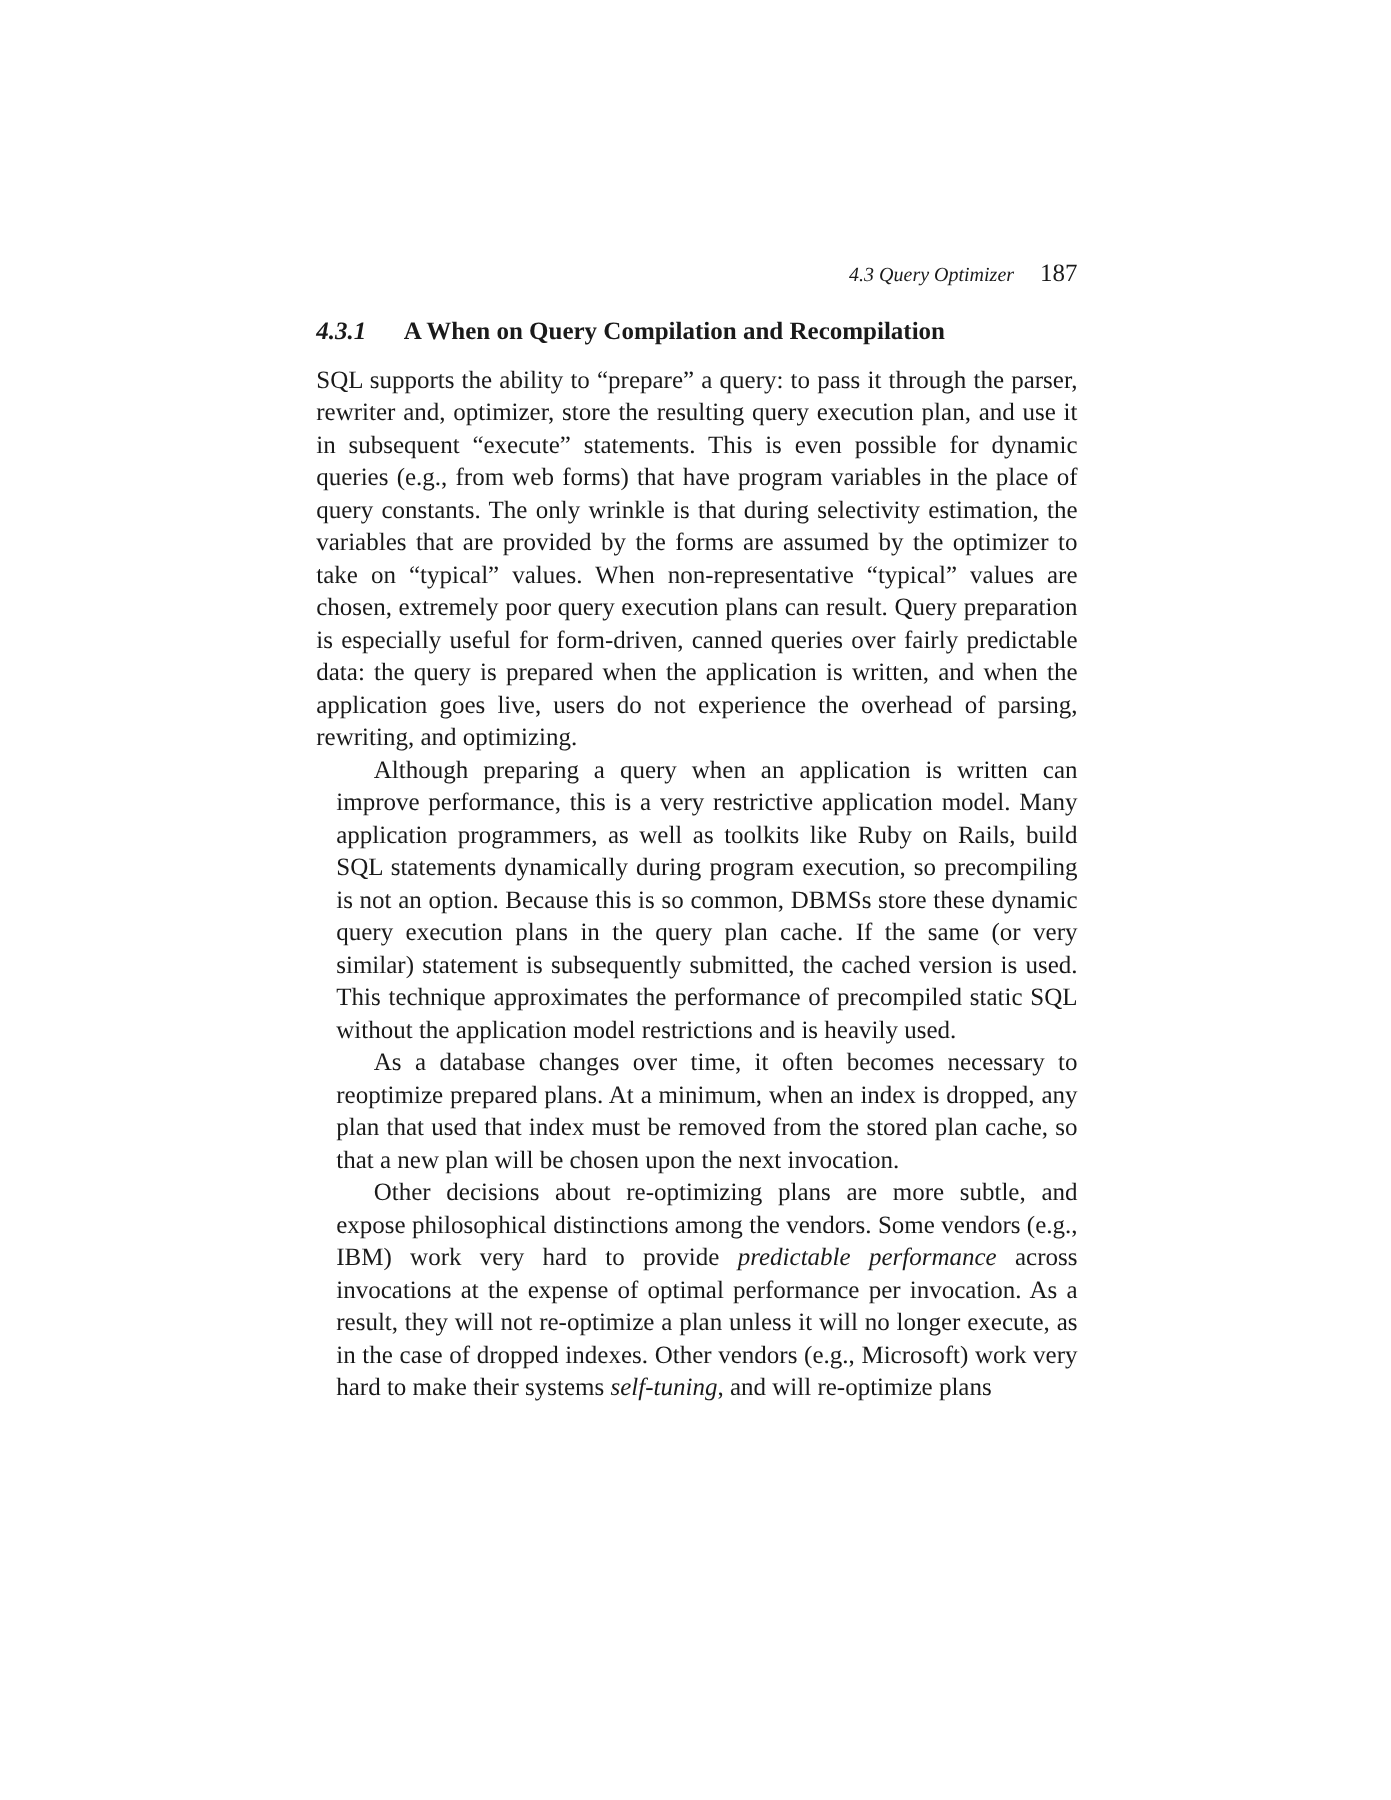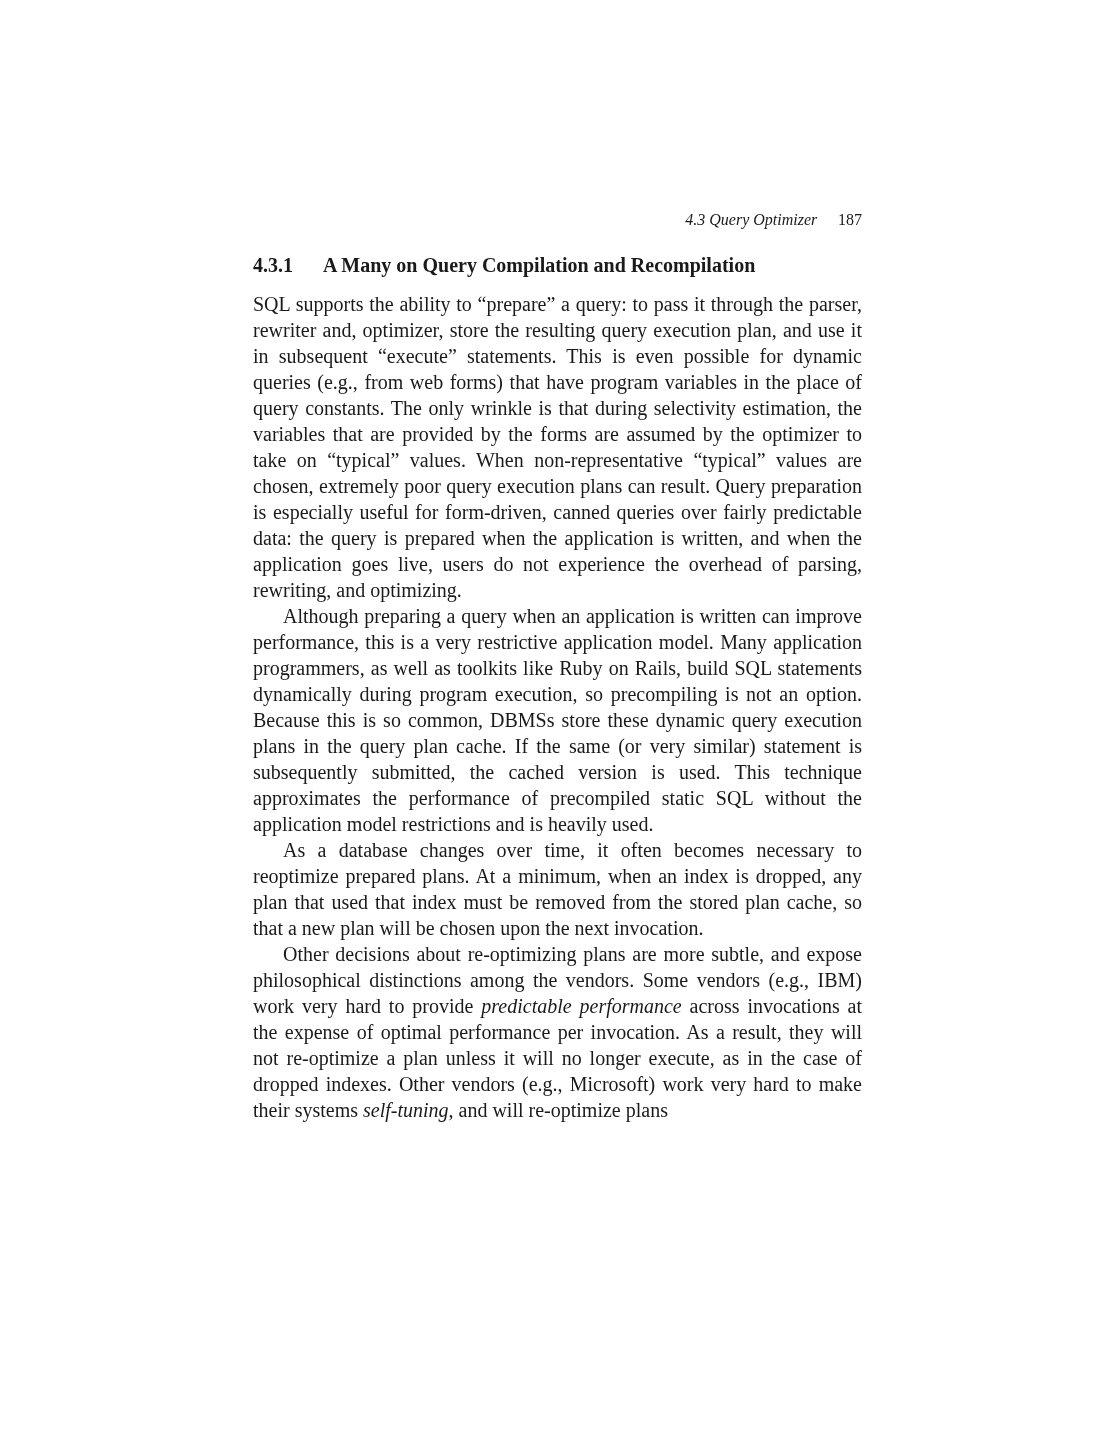--- a/index.html
+++ b/index.html
@@ -1,40 +1,40 @@
 <!DOCTYPE html>
 <html><head>
 <meta charset="utf-8">
 <style>
   html, body { margin: 0; padding: 0; background: #ffffff; }
   body { width: 1113px; height: 1440px; position: relative; overflow: hidden;
          font-family: "DejaVu Serif", "Liberation Serif", serif; color: #1a1a1a; }
   .page-header { position: absolute; top: 206px; left: 253px; width: 609px; text-align: right;
                  font-family: "Liberation Serif", serif; font-size: 19px; line-height: 26px; }
   .running-title { font-style: italic; font-size: 16px; margin-right: 16px; margin-top: 16px; }
-  .page-number { font-size: 16px; }
+  .page-number { font-size: 20px; }
   .section-heading { position: absolute; top: 252px; left: 253px; width: 609px;
                      font-family: "Liberation Serif", serif; font-weight: bold; font-size: 20px; line-height: 26px; }
-  .section-number { display: inline-block; width: 70px; }
+  .section-number { display: inline-block; width: 70px; font-style: italic; }
   .body-text { position: absolute; top: 291px; left: 253px; width: 609px;
                font-family: "Liberation Serif", serif; font-size: 20px; line-height: 26px; }
   .body-text p { margin: 0; text-align: justify; hyphens: none; }
-  .body-text p.indent { text-indent: 30px; }
+  .body-text p.indent { text-indent: 30px; margin-left: 16px; }
   em { }
 </style>
 </head>
 <body>
 
 <div class="page-header">
   <span class="running-title">4.3  Query Optimizer</span>
   <span class="page-number">187</span>
 </div>
 
 <div class="section-heading">
-  <span class="section-number">4.3.1</span><span>A Many on Query Compilation and Recompilation</span>
+  <span class="section-number">4.3.1</span><span>A When on Query Compilation and Recompilation</span>
 </div>
 
 <div class="body-text">
   <p>SQL supports the ability to “prepare” a query: to pass it through the parser, rewriter and, optimizer, store the resulting query execution plan, and use it in subsequent “execute” statements. This is even possible for dynamic queries (e.g., from web forms) that have program variables in the place of query constants. The only wrinkle is that during selectivity estimation, the variables that are provided by the forms are assumed by the optimizer to take on “typical” values. When non-representative “typical” values are chosen, extremely poor query execution plans can result. Query preparation is especially useful for form-driven, canned queries over fairly predictable data: the query is prepared when the application is written, and when the application goes live, users do not experience the overhead of parsing, rewriting, and optimizing.</p>
   <p class="indent">Although preparing a query when an application is written can improve performance, this is a very restrictive application model. Many application programmers, as well as toolkits like Ruby on Rails, build SQL statements dynamically during program execution, so precompiling is not an option. Because this is so common, DBMSs store these dynamic query execution plans in the query plan cache. If the same (or very similar) statement is subsequently submitted, the cached version is used. This technique approximates the performance of precompiled static SQL without the application model restrictions and is heavily used.</p>
   <p class="indent">As a database changes over time, it often becomes necessary to reoptimize prepared plans. At a minimum, when an index is dropped, any plan that used that index must be removed from the stored plan cache, so that a new plan will be chosen upon the next invocation.</p>
   <p class="indent"><span>Other decisions about re-optimizing plans are more subtle, and expose philosophical distinctions among the vendors. Some vendors (e.g., IBM) work very hard to provide </span><em>predictable performance</em><span> across invocations at the expense of optimal performance per invocation. As a result, they will not re-optimize a plan unless it will no longer execute, as in the case of dropped indexes. Other vendors (e.g., Microsoft) work very hard to make their systems </span><em>self-tuning</em><span>, and will re-optimize plans</span></p>
 </div>
 
 </body></html>

